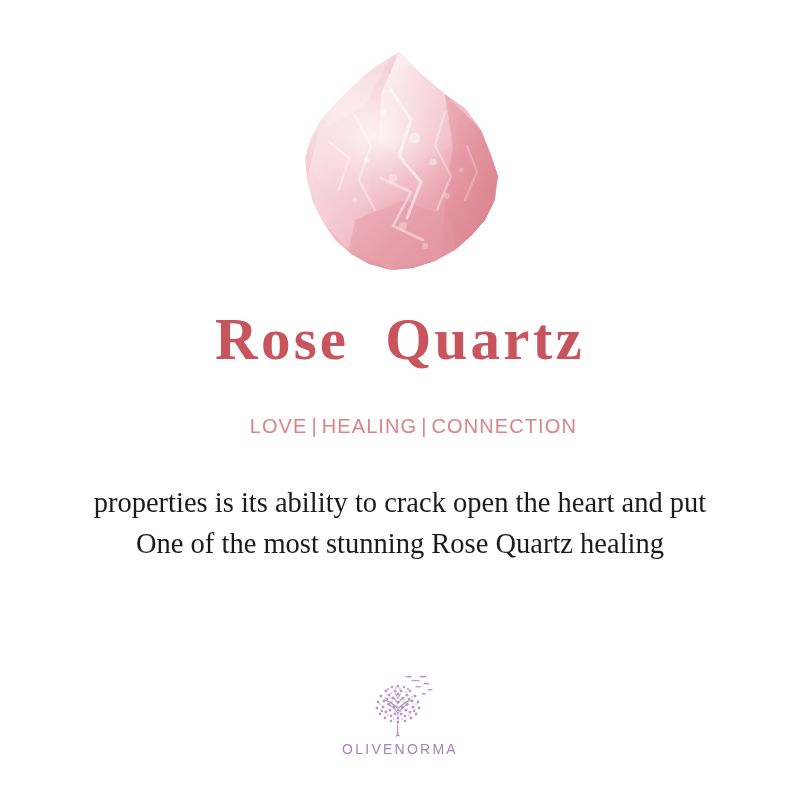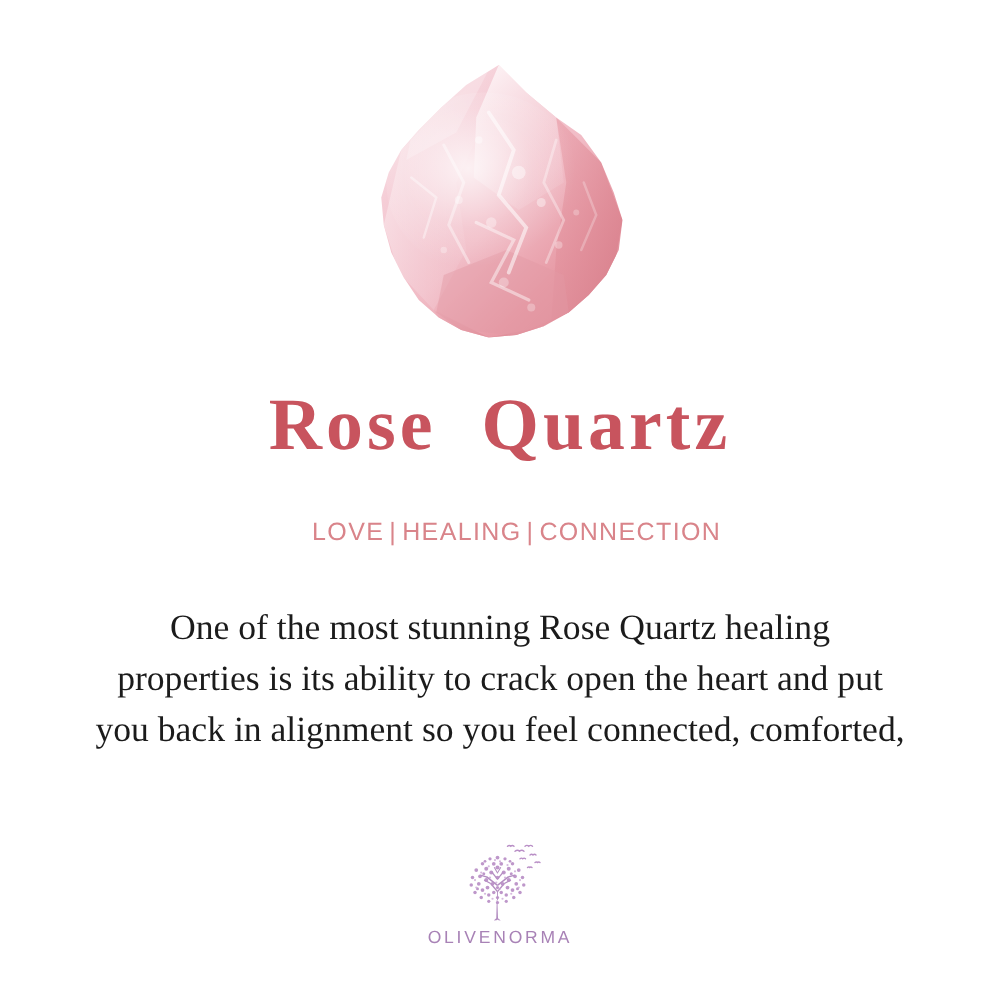--- a/index.html
+++ b/index.html
@@ -205,23 +205,22 @@
     </div>
   </div>
 
   <h1 class="title">Rose  Quartz</h1>
 
   <div class="subtitle">
     <span>LOVE</span><span class="sep">|</span><span>HEALING</span><span class="sep">|</span><span>CONNECTION</span>
   </div>
 
   <div class="body-copy">
+    <span class="line">properties is its ability to crack open the heart and put</span>
     <span class="line">One of the most stunning Rose Quartz healing</span>
-    <span class="line">properties is its ability to crack open the heart and put</span>
-    <span class="line">you back in alignment so you feel connected, comforted,</span>
   </div>
 
   <div class="logo">
     <svg class="logo-mark" viewBox="0 0 76 66" xmlns="http://www.w3.org/2000/svg">
       <g fill="#B28CC0">
 
         <path d="M36.4 62.5 L35.2 63.2 L33 63.4 L35 61.6 L35.4 47 L35.9 47 L36.4 61.6 L38.6 63.3 L36.8 63.2 Z"></path>
         <path d="M35.6 47 L35.6 40 L36.3 40 L36.3 47 Z"></path>
 
         <path d="M35.9 41 L30 34 L31 33.4 L36.1 39.6 Z"></path>

